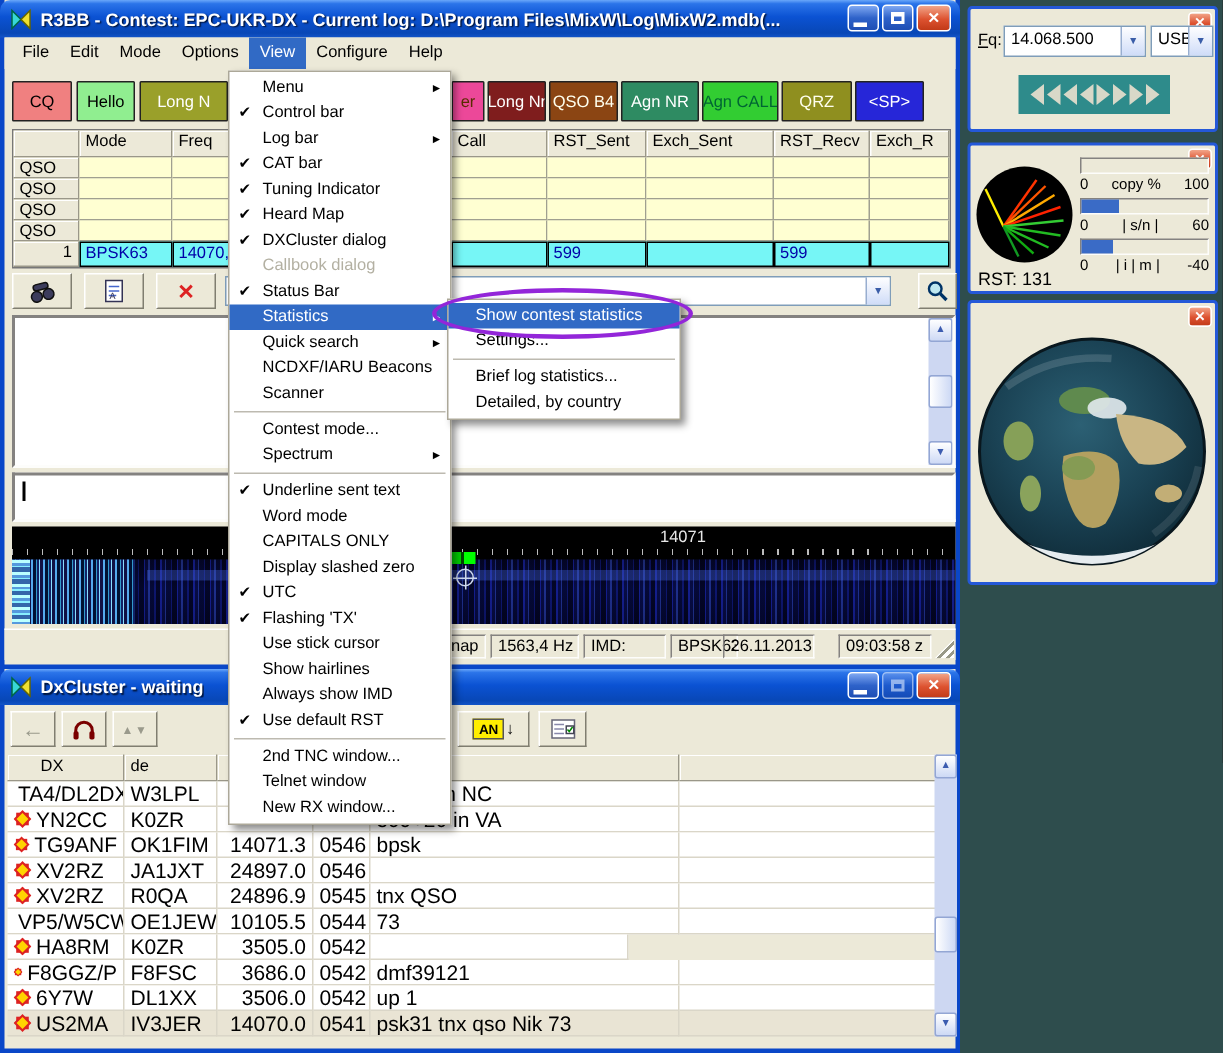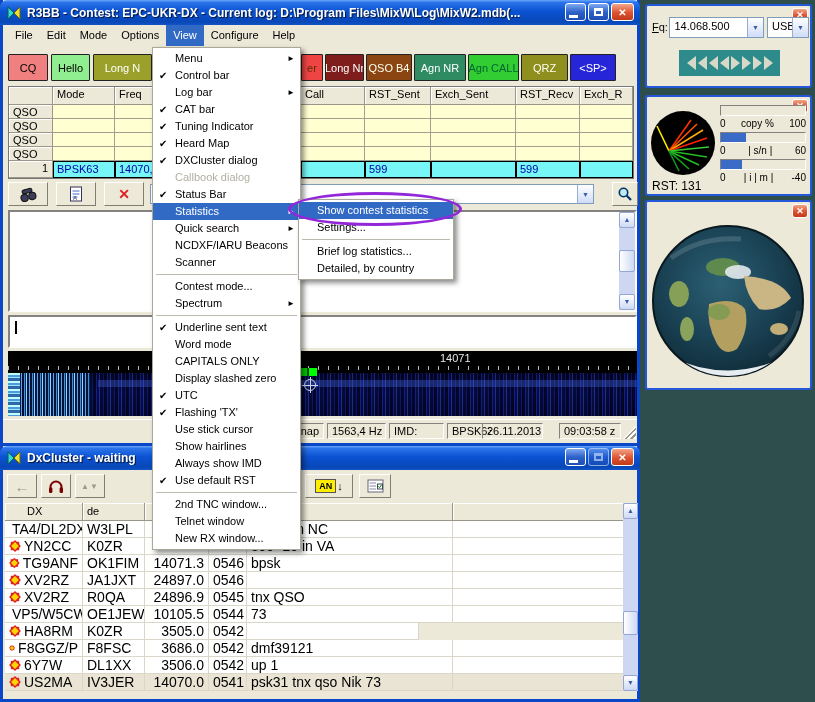--- a/index.html
+++ b/index.html
@@ -37,21 +37,21 @@
   .gh,.gr{background:#ece9d8;border-right:1px solid #9a9789;border-bottom:1px solid #9a9789;
       box-shadow:inset 1px 1px 0 #fff;padding:1px 4px;font-size:11px;overflow:hidden;}
   .gc{background:#ffffd2;border-right:1px solid #a0a090;border-bottom:1px solid #a0a090;}
   .ga{background:#76f6f6;border:1px solid #000;color:#0000a8;font-size:11px;padding:0 3px;overflow:hidden;line-height:15px;}
   .gr.num{text-align:right;}
 
   
   .fbtn{position:absolute;top:182px;width:40px;height:24px;background:#ece9d8;border:1px solid;border-color:#fff #807e70 #807e70 #fff;
         display:flex;align-items:center;justify-content:center;}
   .combo{position:absolute;background:#fff;border:1px solid #7f9db9;display:flex;align-items:stretch;}
-  .combo .val{flex:1;padding:2px 17px 0 4px;overflow:hidden;white-space:nowrap;text-align:center;}
+  .combo .val{flex:1;padding:2px 17px 0 4px;overflow:hidden;white-space:nowrap;}
   .dd{width:16px;background:linear-gradient(180deg,#fefeff,#cfdcf8);border-left:1px solid #98aed0;color:#3a5da8;
       font-size:7px;display:flex;align-items:center;justify-content:center;}
 
   .sunken{border:2px solid;border-color:#848280 #fdfdfb #fdfdfb #848280;background:#fff;}
   .rxline{white-space:pre;font:bold 12px/13.5px "DejaVu Sans Mono",monospace;}
 
   
   .sb{position:absolute;background:#cdd7f2;}
   .sbtn{position:absolute;left:0;width:100%;height:16px;background:linear-gradient(180deg,#fff,#cdd9f5);
         border:1px solid #93a6d4;border-radius:2px;color:#3c5cb0;font-size:7px;text-align:center;line-height:13px;}
@@ -154,21 +154,21 @@
       <span class="mitem">Mode</span>
       <span class="mitem">Options</span>
       <span class="mitem active">View</span>
       <span class="mitem">Configure</span>
       <span class="mitem">Help</span>
     </div>
 
     <div class="tbtn" style="left:5px;width:40px;background:#f08080">CQ</div>
     <div class="tbtn" style="left:48px;width:39px;background:#90ee90">Hello</div>
     <div class="tbtn" style="left:90px;width:59px;background:#9aa02a;color:#fff">Long N</div>
-    <div class="tbtn" style="left:298px;width:22px;background:#ef4444;color:#5a2d00">er</div>
+    <div class="tbtn" style="left:298px;width:22px;background:#ec4899;color:#5a2d00">er</div>
     <div class="tbtn" style="left:322px;width:39px;background:#7f1d1d;color:#fff">Long Nr</div>
     <div class="tbtn" style="left:363px;width:46px;background:#8b4513;color:#ffe">QSO B4</div>
     <div class="tbtn" style="left:411px;width:52px;background:#2e8b62;color:#fff">Agn NR</div>
     <div class="tbtn" style="left:465px;width:51px;background:#32cd32;color:#063">Agn CALL</div>
     <div class="tbtn" style="left:518px;width:47px;background:#8f8f1f;color:#ffe">QRZ</div>
     <div class="tbtn" style="left:567px;width:46px;background:#2626d8;color:#fff">&lt;SP&gt;</div>
 
     <div class="lg">
       <div class="gh"></div>
       <div class="gh">Mode</div>

